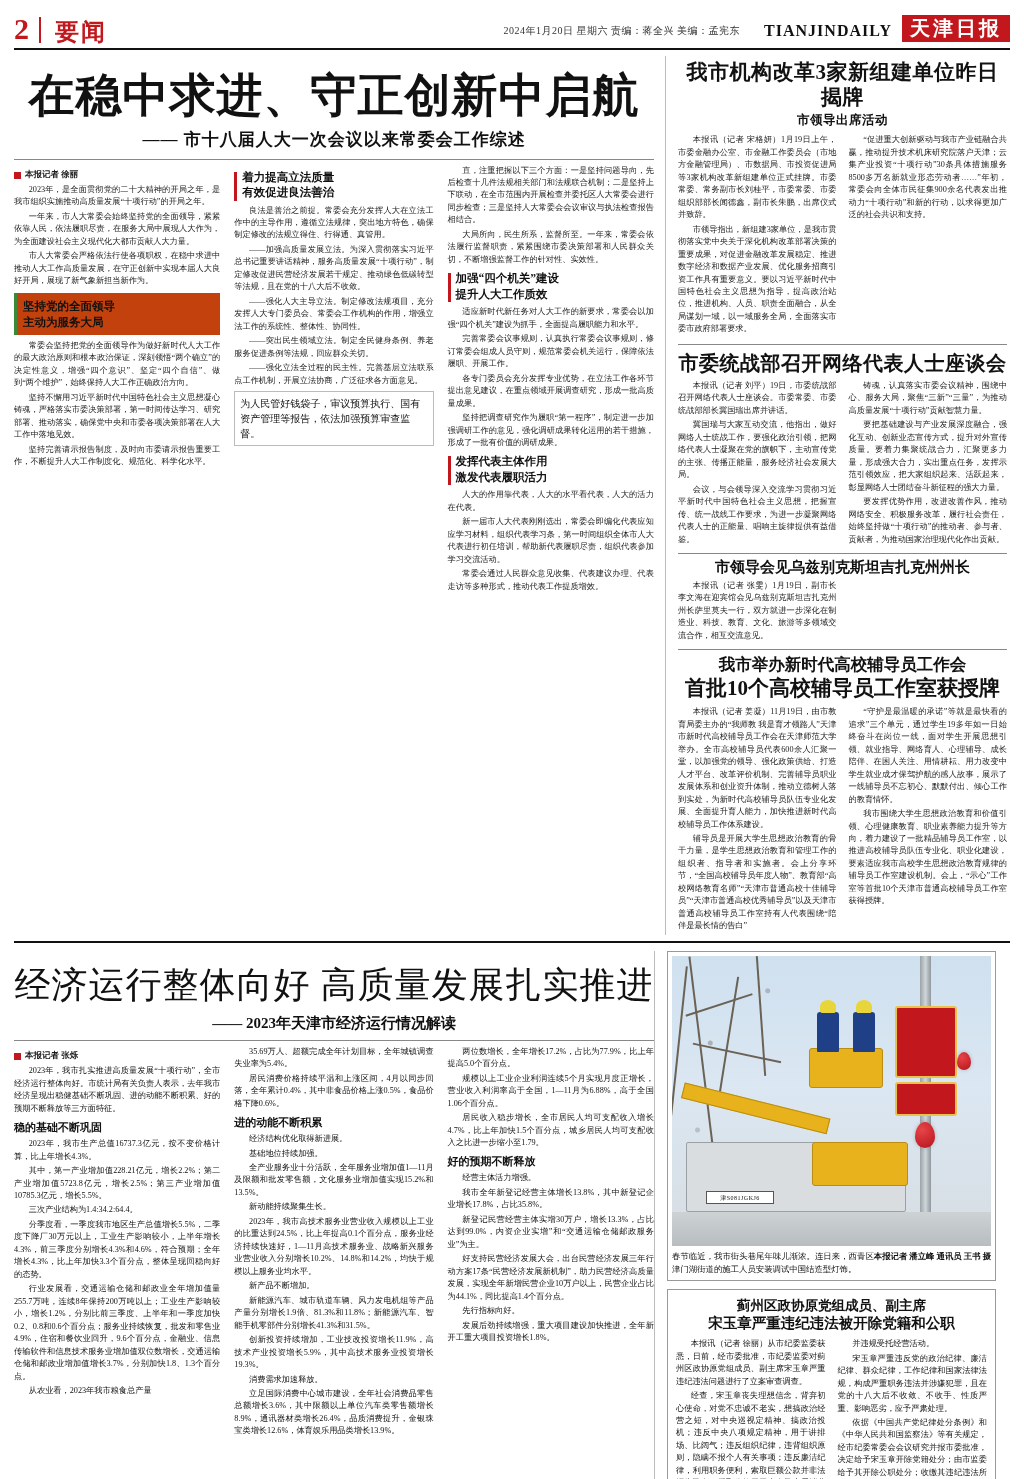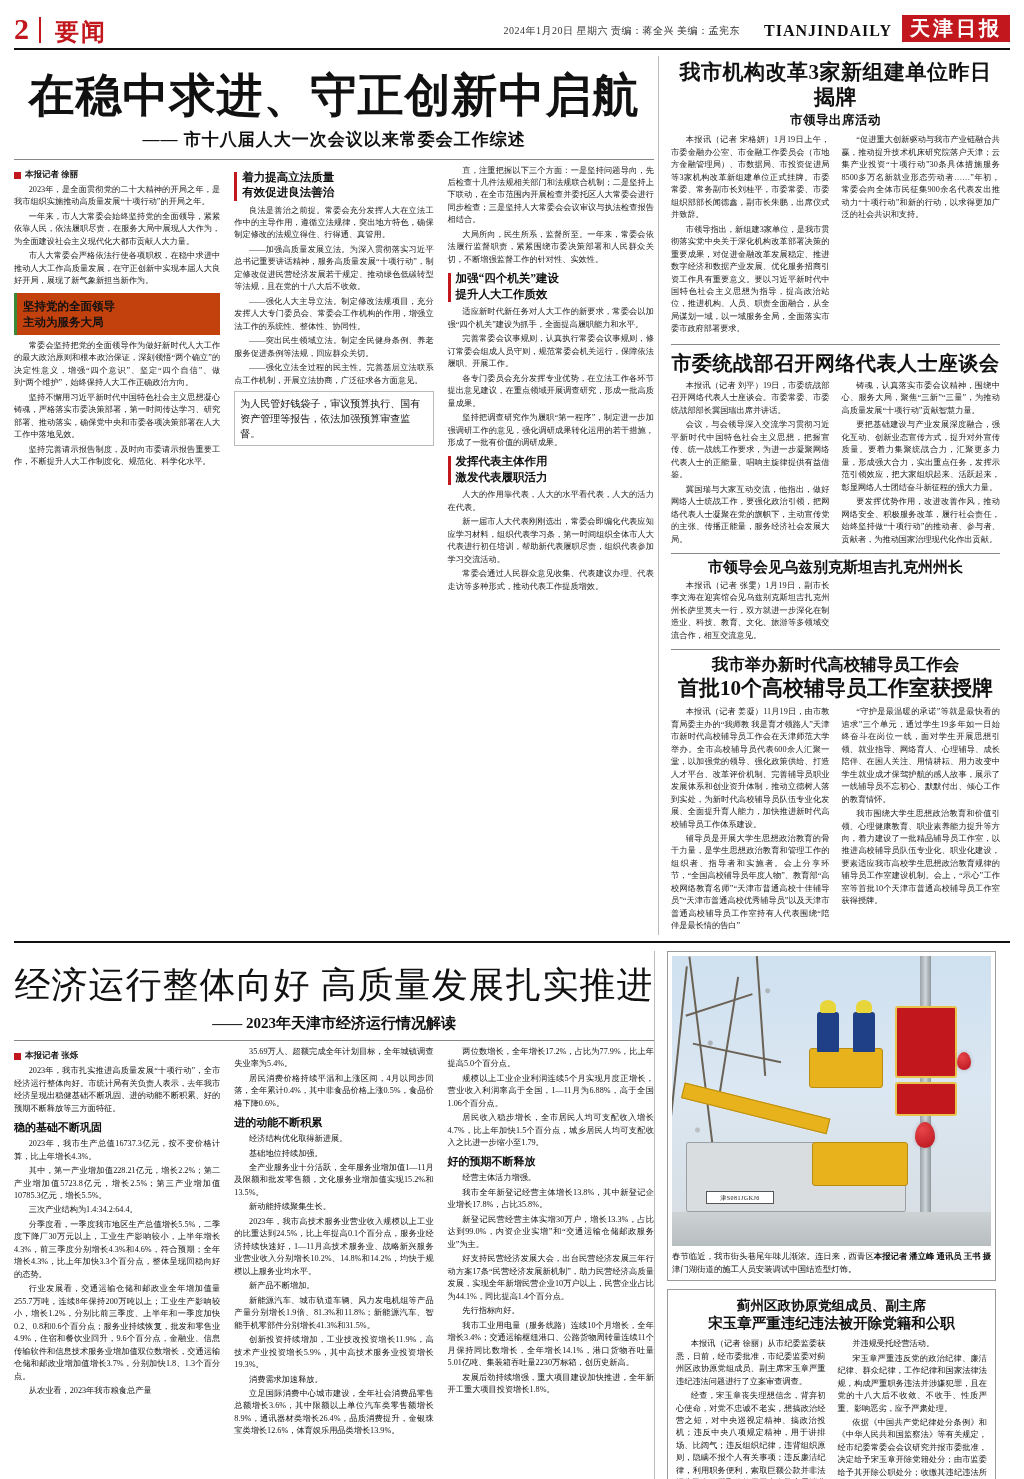--- a/index.html
+++ b/index.html
@@ -25,21 +25,21 @@
   .rule { height:2px; background:#111; margin:2px 0 0; }
   .rule.thin { height:1px; background:#888; }
 
   .hl { font-size:8.2px; line-height:1.52; text-align:justify; color:#1a1a1a; }
   .hl p { margin:0 0 2px; text-indent:1.8em; }
 
   .byline { display:inline-flex; align-items:center; gap:4px; font-size:8.5px; font-weight:bold; color:#1a1a1a; margin-bottom:3px;}
   .byline .sq { width:7px; height:7px; background:#c2171d; display:inline-block; }
 
   
-  .top-area { display:flex; gap:4px; margin-top:6px; }
+  .top-area { display:flex; gap:11px; margin-top:6px; }
   .left-block { width:640px; }
   .right-block { width:342px; padding-left:12px; }
 
   .mainhead {
     font-size:46px; font-weight:bold; letter-spacing:1px;
     text-align:center; line-height:1.12; margin:14px 0 6px;
     font-family:"Liberation Serif", serif;
   }
   .subhead { text-align:center; font-size:17px; font-weight:bold; margin-bottom:8px; letter-spacing:1px;}
 
@@ -217,22 +217,22 @@
         <div class="c hl">
           <p>“促进重大创新驱动与我市产业链融合共赢，推动提升技术机床研究院落户天津；云集产业投资“十项行动”30条具体措施服务8500多万名新就业形态劳动者……”年初，常委会向全体市民征集900余名代表发出推动力“十项行动”和新的行动，以求得更加广泛的社会共识和支持。</p>
         </div>
       </div>
 
       <div class="rule thin" style="margin:6px 0 2px"></div>
       <div class="r-head2">市委统战部召开网络代表人士座谈会</div>
       <div class="two-col">
         <div class="c hl">
           <p>本报讯（记者 刘平）19日，市委统战部召开网络代表人士座谈会。市委常委、市委统战部部长冀国瑞出席并讲话。</p>
+          <p>冀国瑞与大家互动交流，他指出，做好网络人士统战工作，要强化政治引领，把网络代表人士凝聚在党的旗帜下，主动宣传党的主张、传播正能量，服务经济社会发展大局。</p>
           <p>会议，与会领导深入交流学习贯彻习近平新时代中国特色社会主义思想，把握宣传、统一战线工作要求，为进一步凝聚网络代表人士的正能量、唱响主旋律提供有益借鉴。</p>
-          <p>冀国瑞与大家互动交流，他指出，做好网络人士统战工作，要强化政治引领，把网络代表人士凝聚在党的旗帜下，主动宣传党的主张、传播正能量，服务经济社会发展大局。</p>
         </div>
         <div class="c hl">
           <p>铸魂，认真落实市委会议精神，围绕中心、服务大局，聚焦“三新”“三量”，为推动高质量发展“十项行动”贡献智慧力量。</p>
           <p>要把基础建设与产业发展深度融合，强化互动、创新业态宣传方式，提升对外宣传质量。要着力集聚统战合力，汇聚更多力量，形成强大合力，实出重点任务，发挥示范引领效应，把大家组织起来、活跃起来，彰显网络人士团结奋斗新征程的强大力量。</p>
           <p>要发挥优势作用，改进改善作风，推动网络安全、积极服务改革，履行社会责任，始终坚持做“十项行动”的推动者、参与者、贡献者，为推动国家治理现代化作出贡献。</p>
         </div>
       </div>
 
       <div class="rule thin" style="margin:5px 0 2px"></div>
       <div class="r-head3">市领导会见乌兹别克斯坦吉扎克州州长</div>
@@ -314,21 +314,20 @@
             <p>规模以上工业企业利润连续5个月实现月度正增长，营业收入利润率高于全国，1—11月为6.88%，高于全国1.06个百分点。</p>
             <p>居民收入稳步增长，全市居民人均可支配收入增长4.7%，比上年加快1.5个百分点，城乡居民人均可支配收入之比进一步缩小至1.79。</p>
           </div>
           <div class="sec-label">好的预期不断释放</div>
           <div class="tiny">
             <p>经营主体活力增强。</p>
             <p>我市全年新登记经营主体增长13.8%，其中新登记企业增长17.8%，占比35.8%。</p>
             <p>新登记民营经营主体实增30万户，增长13.3%，占比达到99.0%，内资企业实增”和“交通运输仓储邮政服务业”为主。</p>
             <p>好支持民营经济发展大会，出台民营经济发展三年行动方案17条“民营经济发展新机制”，助力民营经济高质量发展，实现全年新增民营企业10万户以上，民营企业占比为44.1%，同比提高1.4个百分点。</p>
             <p>先行指标向好。</p>
-            <p>我市工业用电量（服务线路）连续10个月增长，全年增长3.4%；交通运输枢纽港口、公路货物周转量连续11个月保持同比数增长，全年增长14.1%，港口货物吞吐量5.01亿吨、集装箱吞吐量2230万标箱，创历史新高。</p>
             <p>发展后劲持续增强，重大项目建设加快推进，全年新开工重大项目投资增长1.8%。</p>
           </div>
         </div>
       </div>
     </div>
 
     <div class="bottom-right" style="border-left:1px solid #bbb;">
       <div class="photo-wrap">
         <div class="photo">
           <div class="trees"></div>

